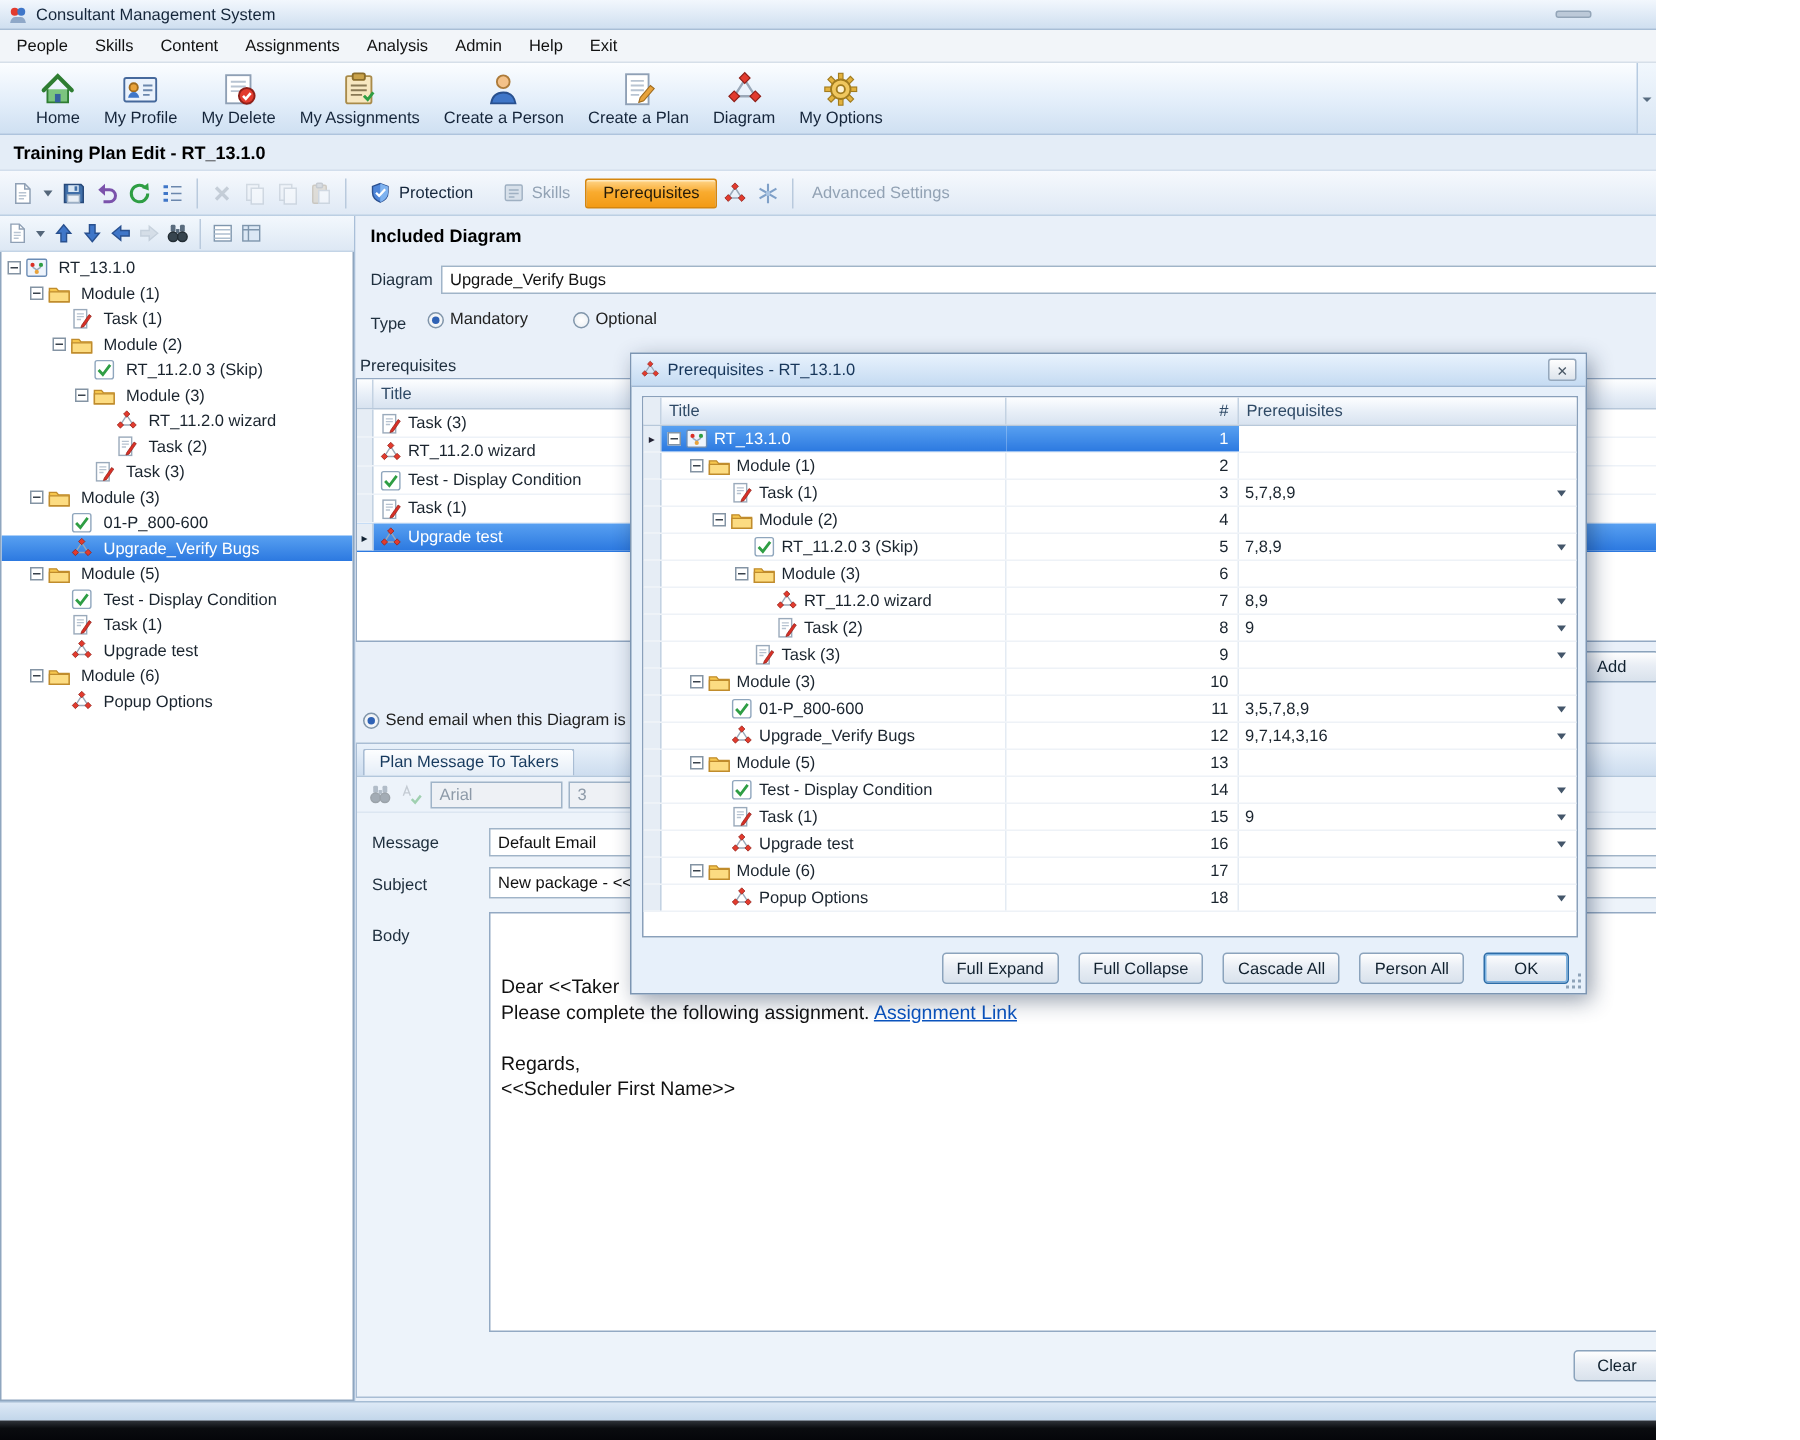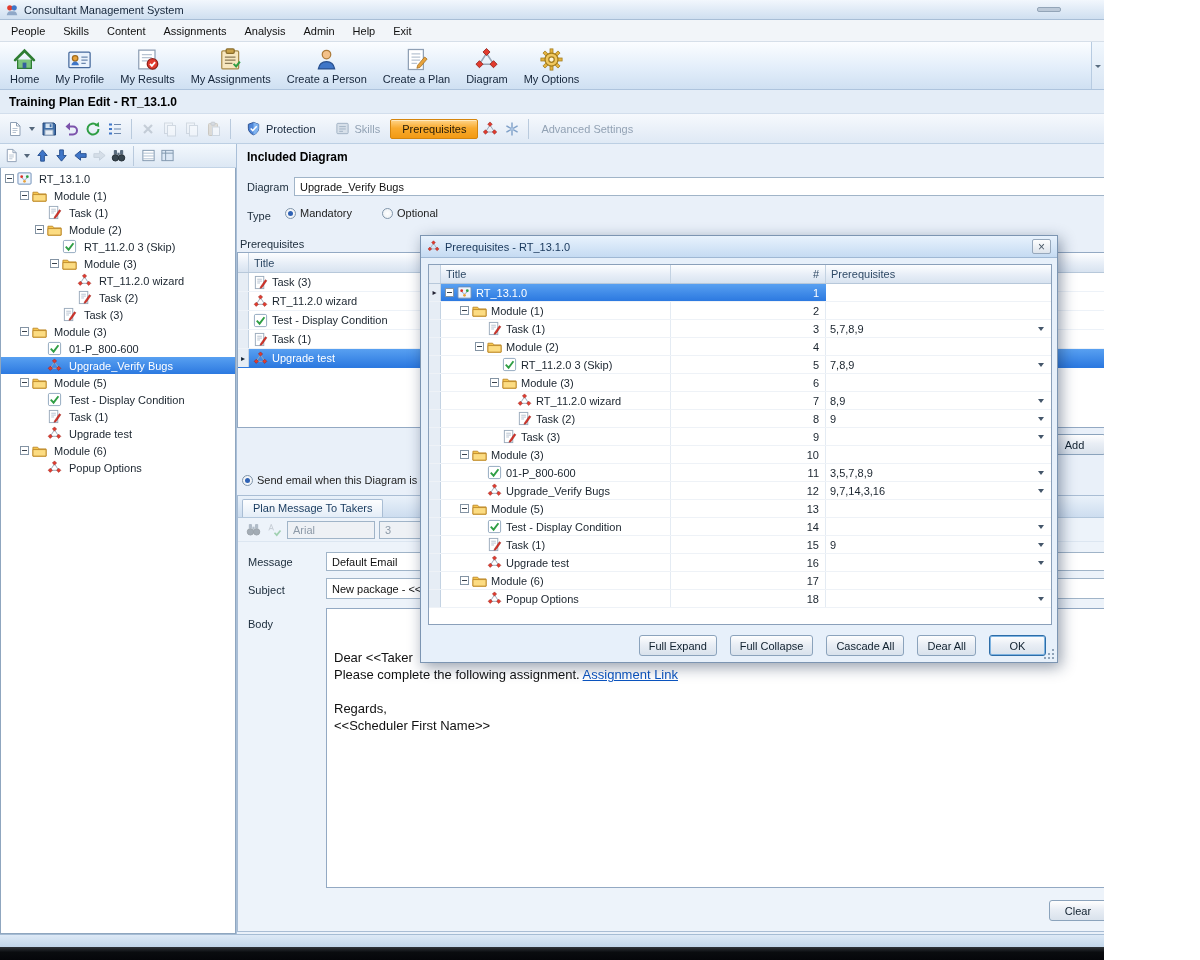--- a/index.html
+++ b/index.html
@@ -18,21 +18,21 @@
     border:1px solid #93a5b8; border-radius:2px; }
 
   
   .menubar { position:absolute; top:20px; height:22px; width:100%; background:#f2f5f9;
     border-bottom:1px solid #d6dfe9; display:flex; align-items:center; padding-left:2px; }
   .menu-item { display:flex; align-items:center; padding:0 9px; font-size:11px; color:#111; }
 
   
   .toolbar-main { position:absolute; top:42px; height:48px; width:100%;
     background:linear-gradient(#fbfdff,#e3eefa 55%,#cfe0f2); border-bottom:1px solid #aec4dd;
-    display:flex; align-items:center; padding:1px 2px; }
+    display:flex; align-items:center; padding:1px 16px; }
   .tb-items { display:flex; height:100%; align-items:center; }
   .tb-item { display:flex; flex-direction:column; align-items:center; justify-content:center;
     padding:2px 8px; height:44px; }
   .tb-ic { width:25px; height:25px; flex:none; }
   .tb-lb { font-size:11px; margin-top:1px; color:#15253a; white-space:nowrap; }
   .tb-chevron { position:absolute; right:0; top:0; bottom:0; width:13px; border-left:1px solid #b7cbe1;
     background:linear-gradient(#f1f7fd,#d9e6f4); display:flex; align-items:center; justify-content:center; }
   .tb-chevron::after { content:''; border:3px solid transparent; border-top:4px solid #58偶0; border-top-color:#586c80; margin-top:4px; }
 
   
@@ -218,21 +218,21 @@
         </div>
         <div class="tb-item">
           <span class="tb-ic">
             <svg viewBox="0 0 20 20">
               <rect x="3" y="2.5" width="13" height="15" fill="#fff" stroke="#8fa0b5"></rect>
               <path d="M5.5 6h8M5.5 8.5h8M5.5 11h5" stroke="#b8c4d2"></path>
               <circle cx="14" cy="13.5" r="4.2" fill="#e23b2e" stroke="#8f1f18"></circle>
               <path d="M12 13.5l1.5 1.6 2.6-3" stroke="#fff" stroke-width="1.4" fill="none"></path>
             </svg>
           </span>
-          <span class="tb-lb">My Results</span>
+          <span class="tb-lb">My Delete</span>
         </div>
         <div class="tb-item">
           <span class="tb-ic">
             <svg viewBox="0 0 20 20">
               <rect x="3" y="3" width="13.5" height="14.5" rx="1" fill="#f7e7c0" stroke="#a98b4a"></rect>
               <rect x="6.5" y="1.5" width="6.5" height="3.5" rx="1" fill="#c9a24a" stroke="#8a6c2a"></rect>
               <path d="M5.5 8h8.5M5.5 10.5h8.5M5.5 13h6" stroke="#8a7a55"></path>
               <path d="M12.5 13.5l2 2 3-3.8" stroke="#2f9e44" stroke-width="1.6" fill="none"></path>
             </svg>
           </span>
@@ -1173,19 +1173,19 @@
               <span></span>
               <span class="dd-flat"></span>
             </span>
           </div>
         </div>
     </div>
     <div class="dlg-buttons">
         <button class="btn">Full Expand</button>
         <button class="btn">Full Collapse</button>
         <button class="btn">Cascade All</button>
-        <button class="btn">Dear All</button>
+        <button class="btn">Person All</button>
         <button class="btn focused">OK</button>
       </div>
     <span class="grip"></span>
   </div>
 
 </div>
 
 </body></html>

